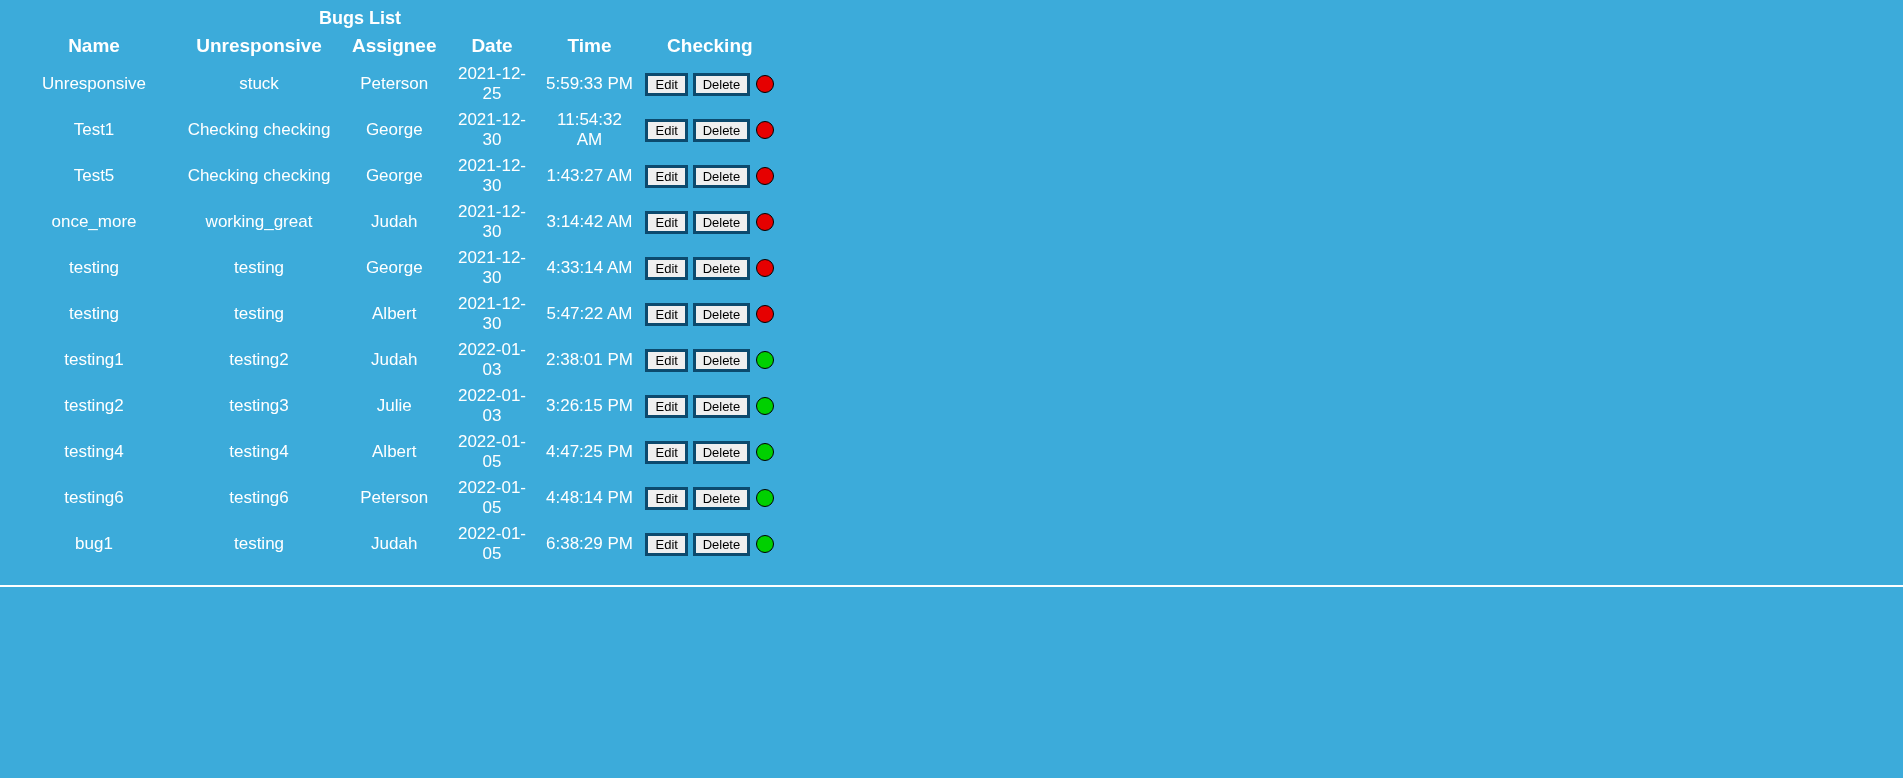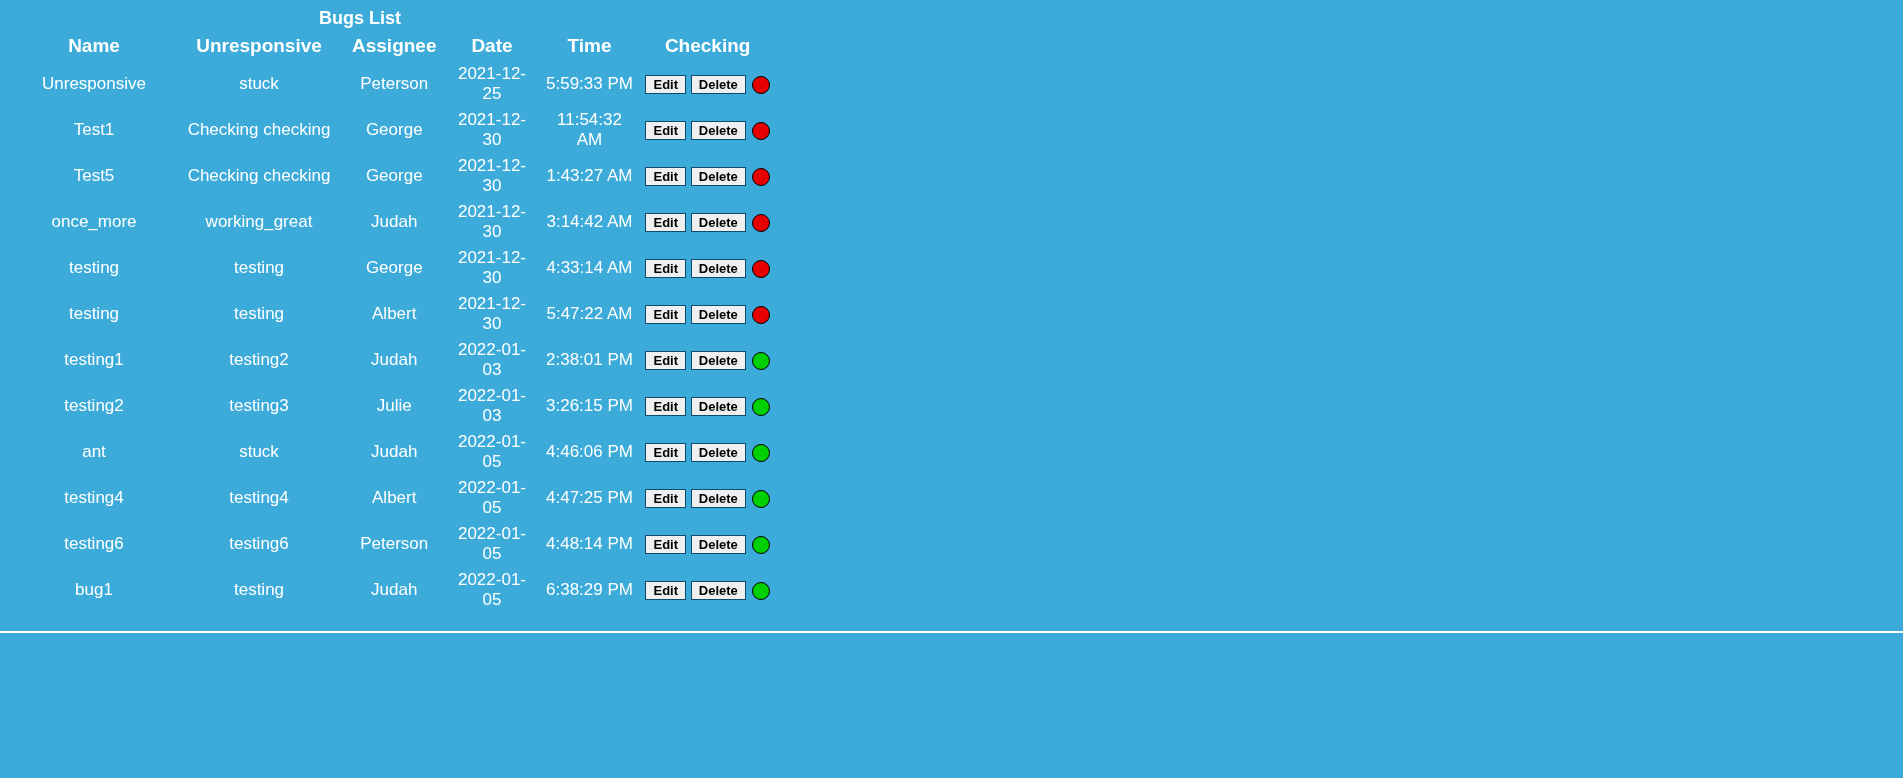--- a/index.html
+++ b/index.html
@@ -46,25 +46,24 @@
     .col-name { width: 160px; }
     .col-desc { width: 170px; }
     .col-assignee { width: 80px; }
     .col-date { width: 95px; }
     .col-time { width: 100px; }
     .col-actions { width: 120px; }
     button {
       font-family: Arial, sans-serif;
       font-size: 13px;
       background: #efefef;
-      border: 1px solid #0c4a6e;
+      border: 3px solid #0c4a6e;
       padding: 1px 7px;
       color: #000000;
       cursor: pointer;
-      font-weight: bold;
     }
     .actions-cell {
       white-space: nowrap;
     }
     .status-dot {
       display: inline-block;
       width: 18px;
       height: 18px;
       border-radius: 50%;
       border: 1px solid #000;
@@ -161,28 +160,20 @@
         </tr>
         <tr>
           <td class="col-name">testing2</td>
           <td class="col-desc">testing3</td>
           <td class="col-assignee">Julie</td>
           <td class="col-date">2022-01-03</td>
           <td class="col-time">3:26:15 PM</td>
           <td class="actions-cell"><button>Edit</button> <button>Delete</button><span class="status-dot status-green"></span></td>
         </tr>
         <tr>
-          <td class="col-name">ant</td>
-          <td class="col-desc">stuck</td>
-          <td class="col-assignee">Judah</td>
-          <td class="col-date">2022-01-05</td>
-          <td class="col-time">4:46:06 PM</td>
-          <td class="actions-cell"><button>Edit</button> <button>Delete</button><span class="status-dot status-green"></span></td>
-        </tr>
-        <tr>
           <td class="col-name">testing4</td>
           <td class="col-desc">testing4</td>
           <td class="col-assignee">Albert</td>
           <td class="col-date">2022-01-05</td>
           <td class="col-time">4:47:25 PM</td>
           <td class="actions-cell"><button>Edit</button> <button>Delete</button><span class="status-dot status-green"></span></td>
         </tr>
         <tr>
           <td class="col-name">testing6</td>
           <td class="col-desc">testing6</td>

